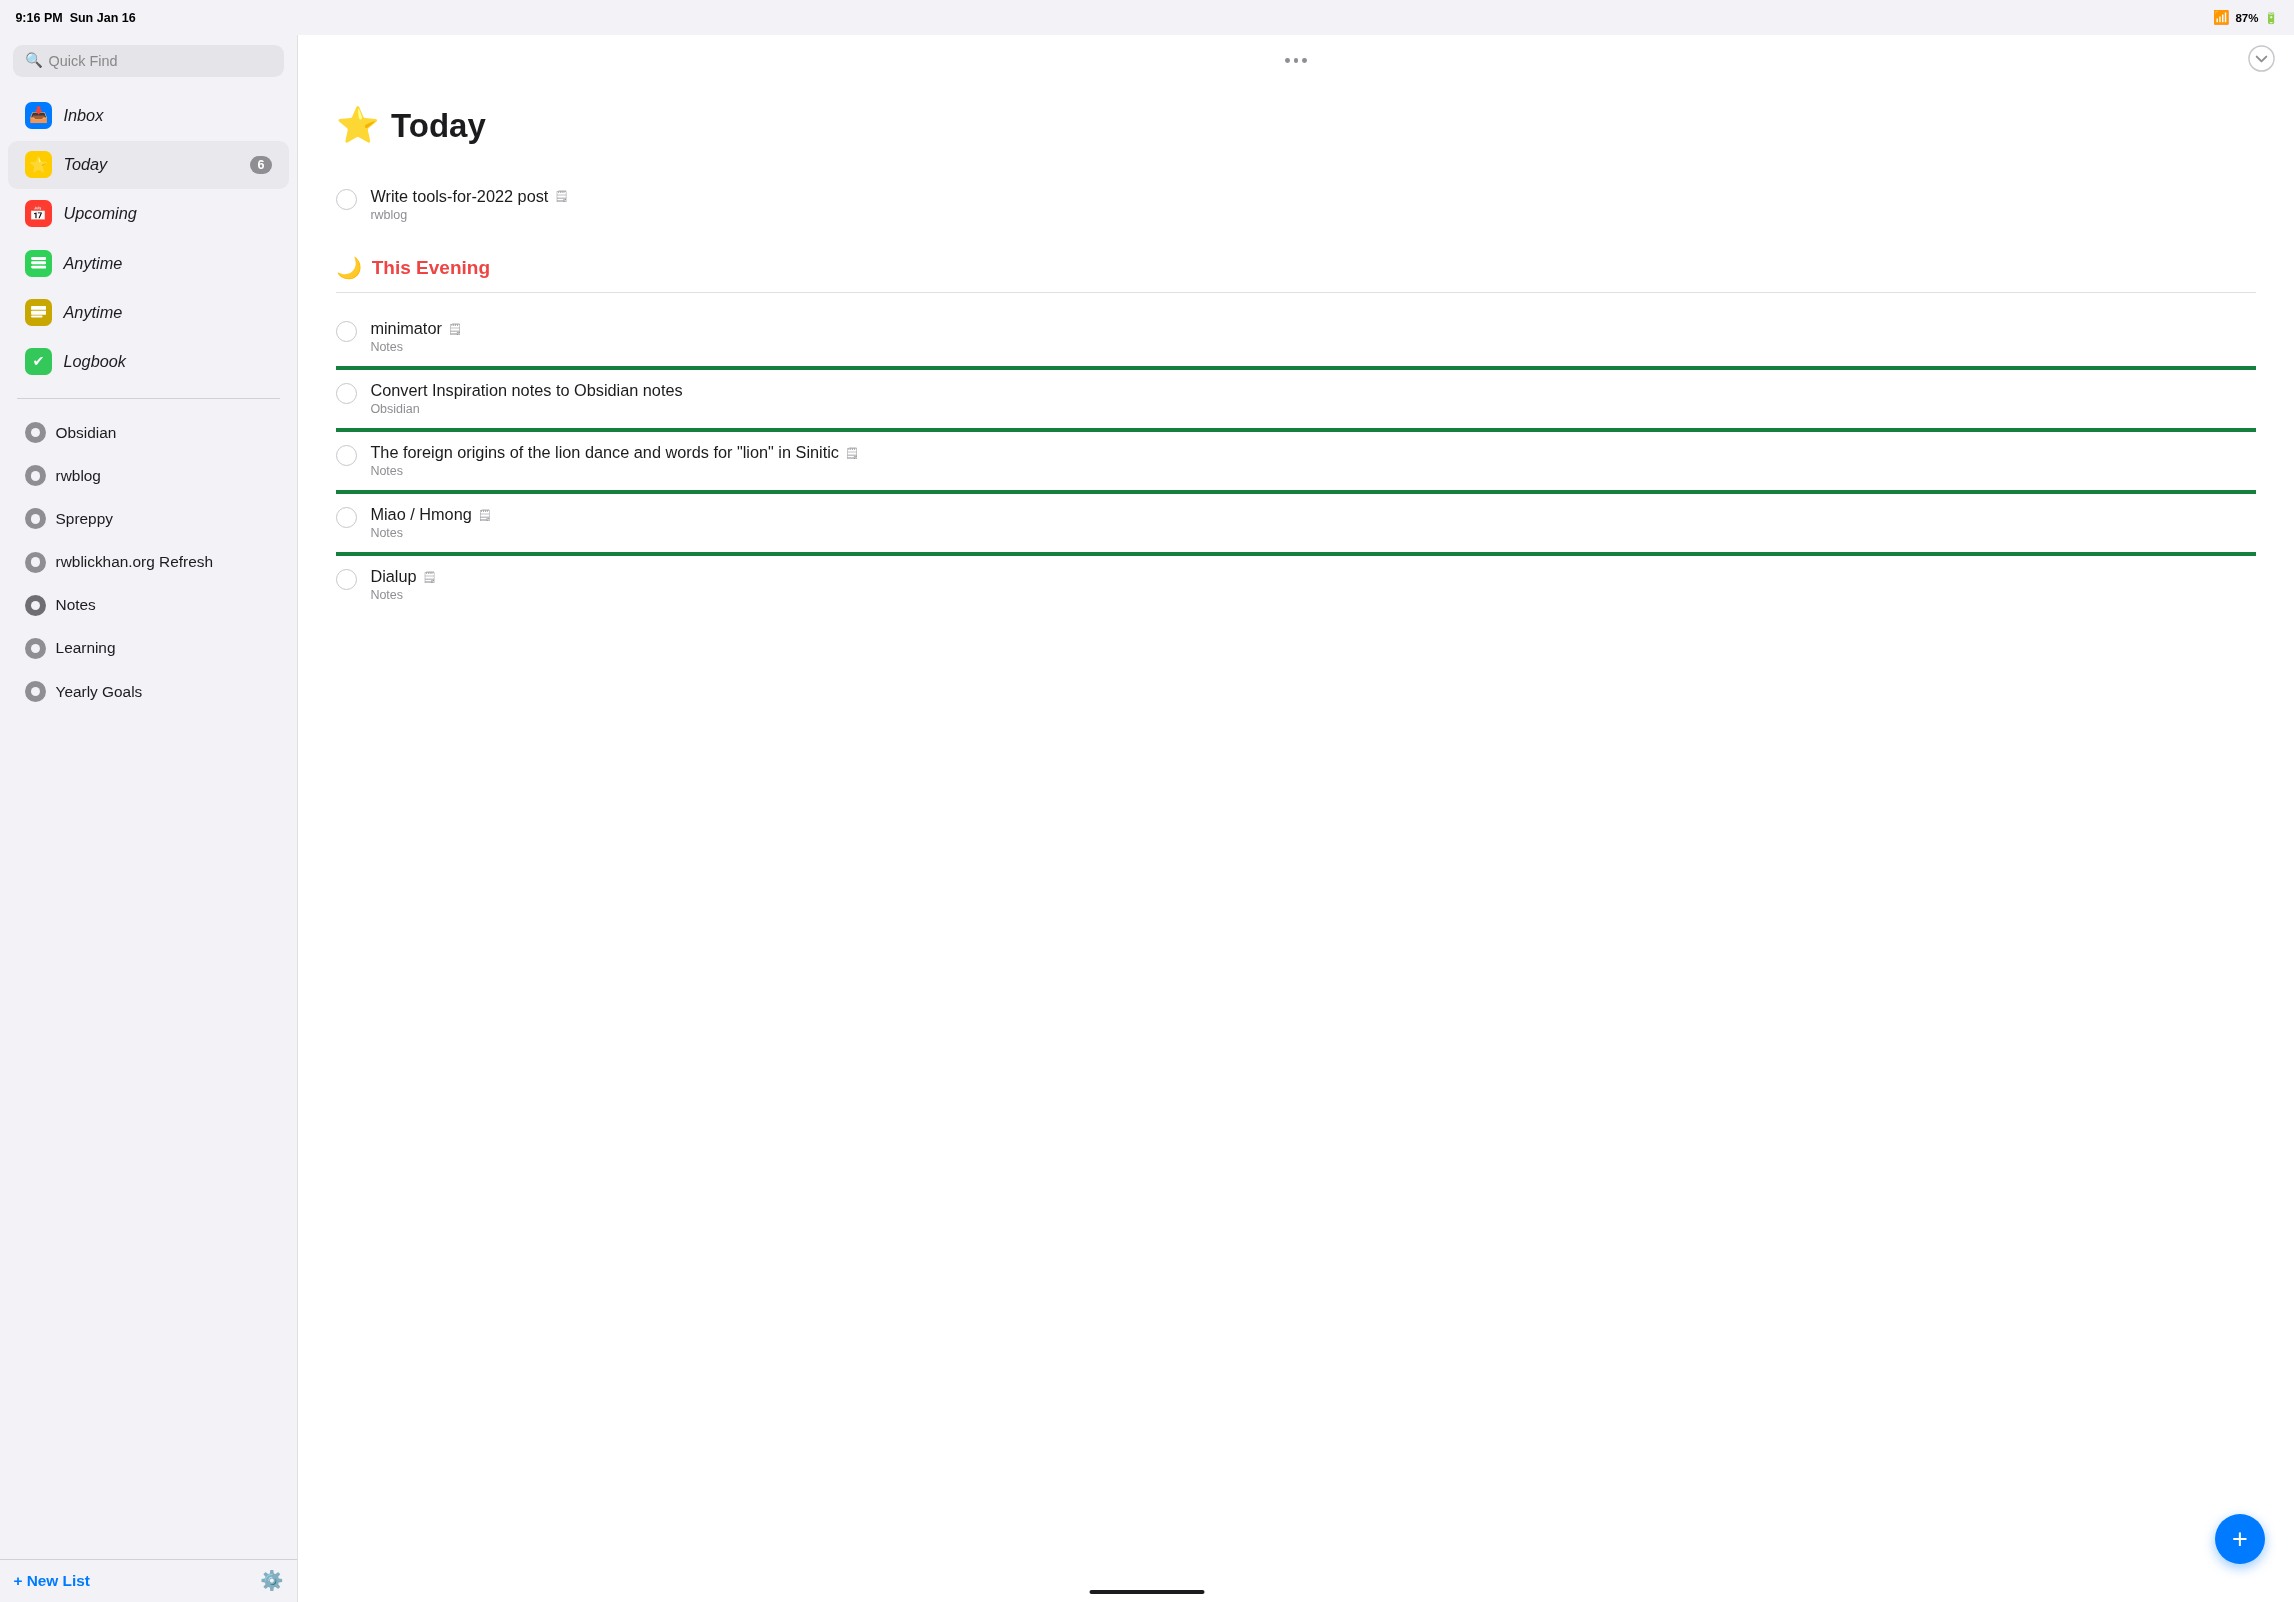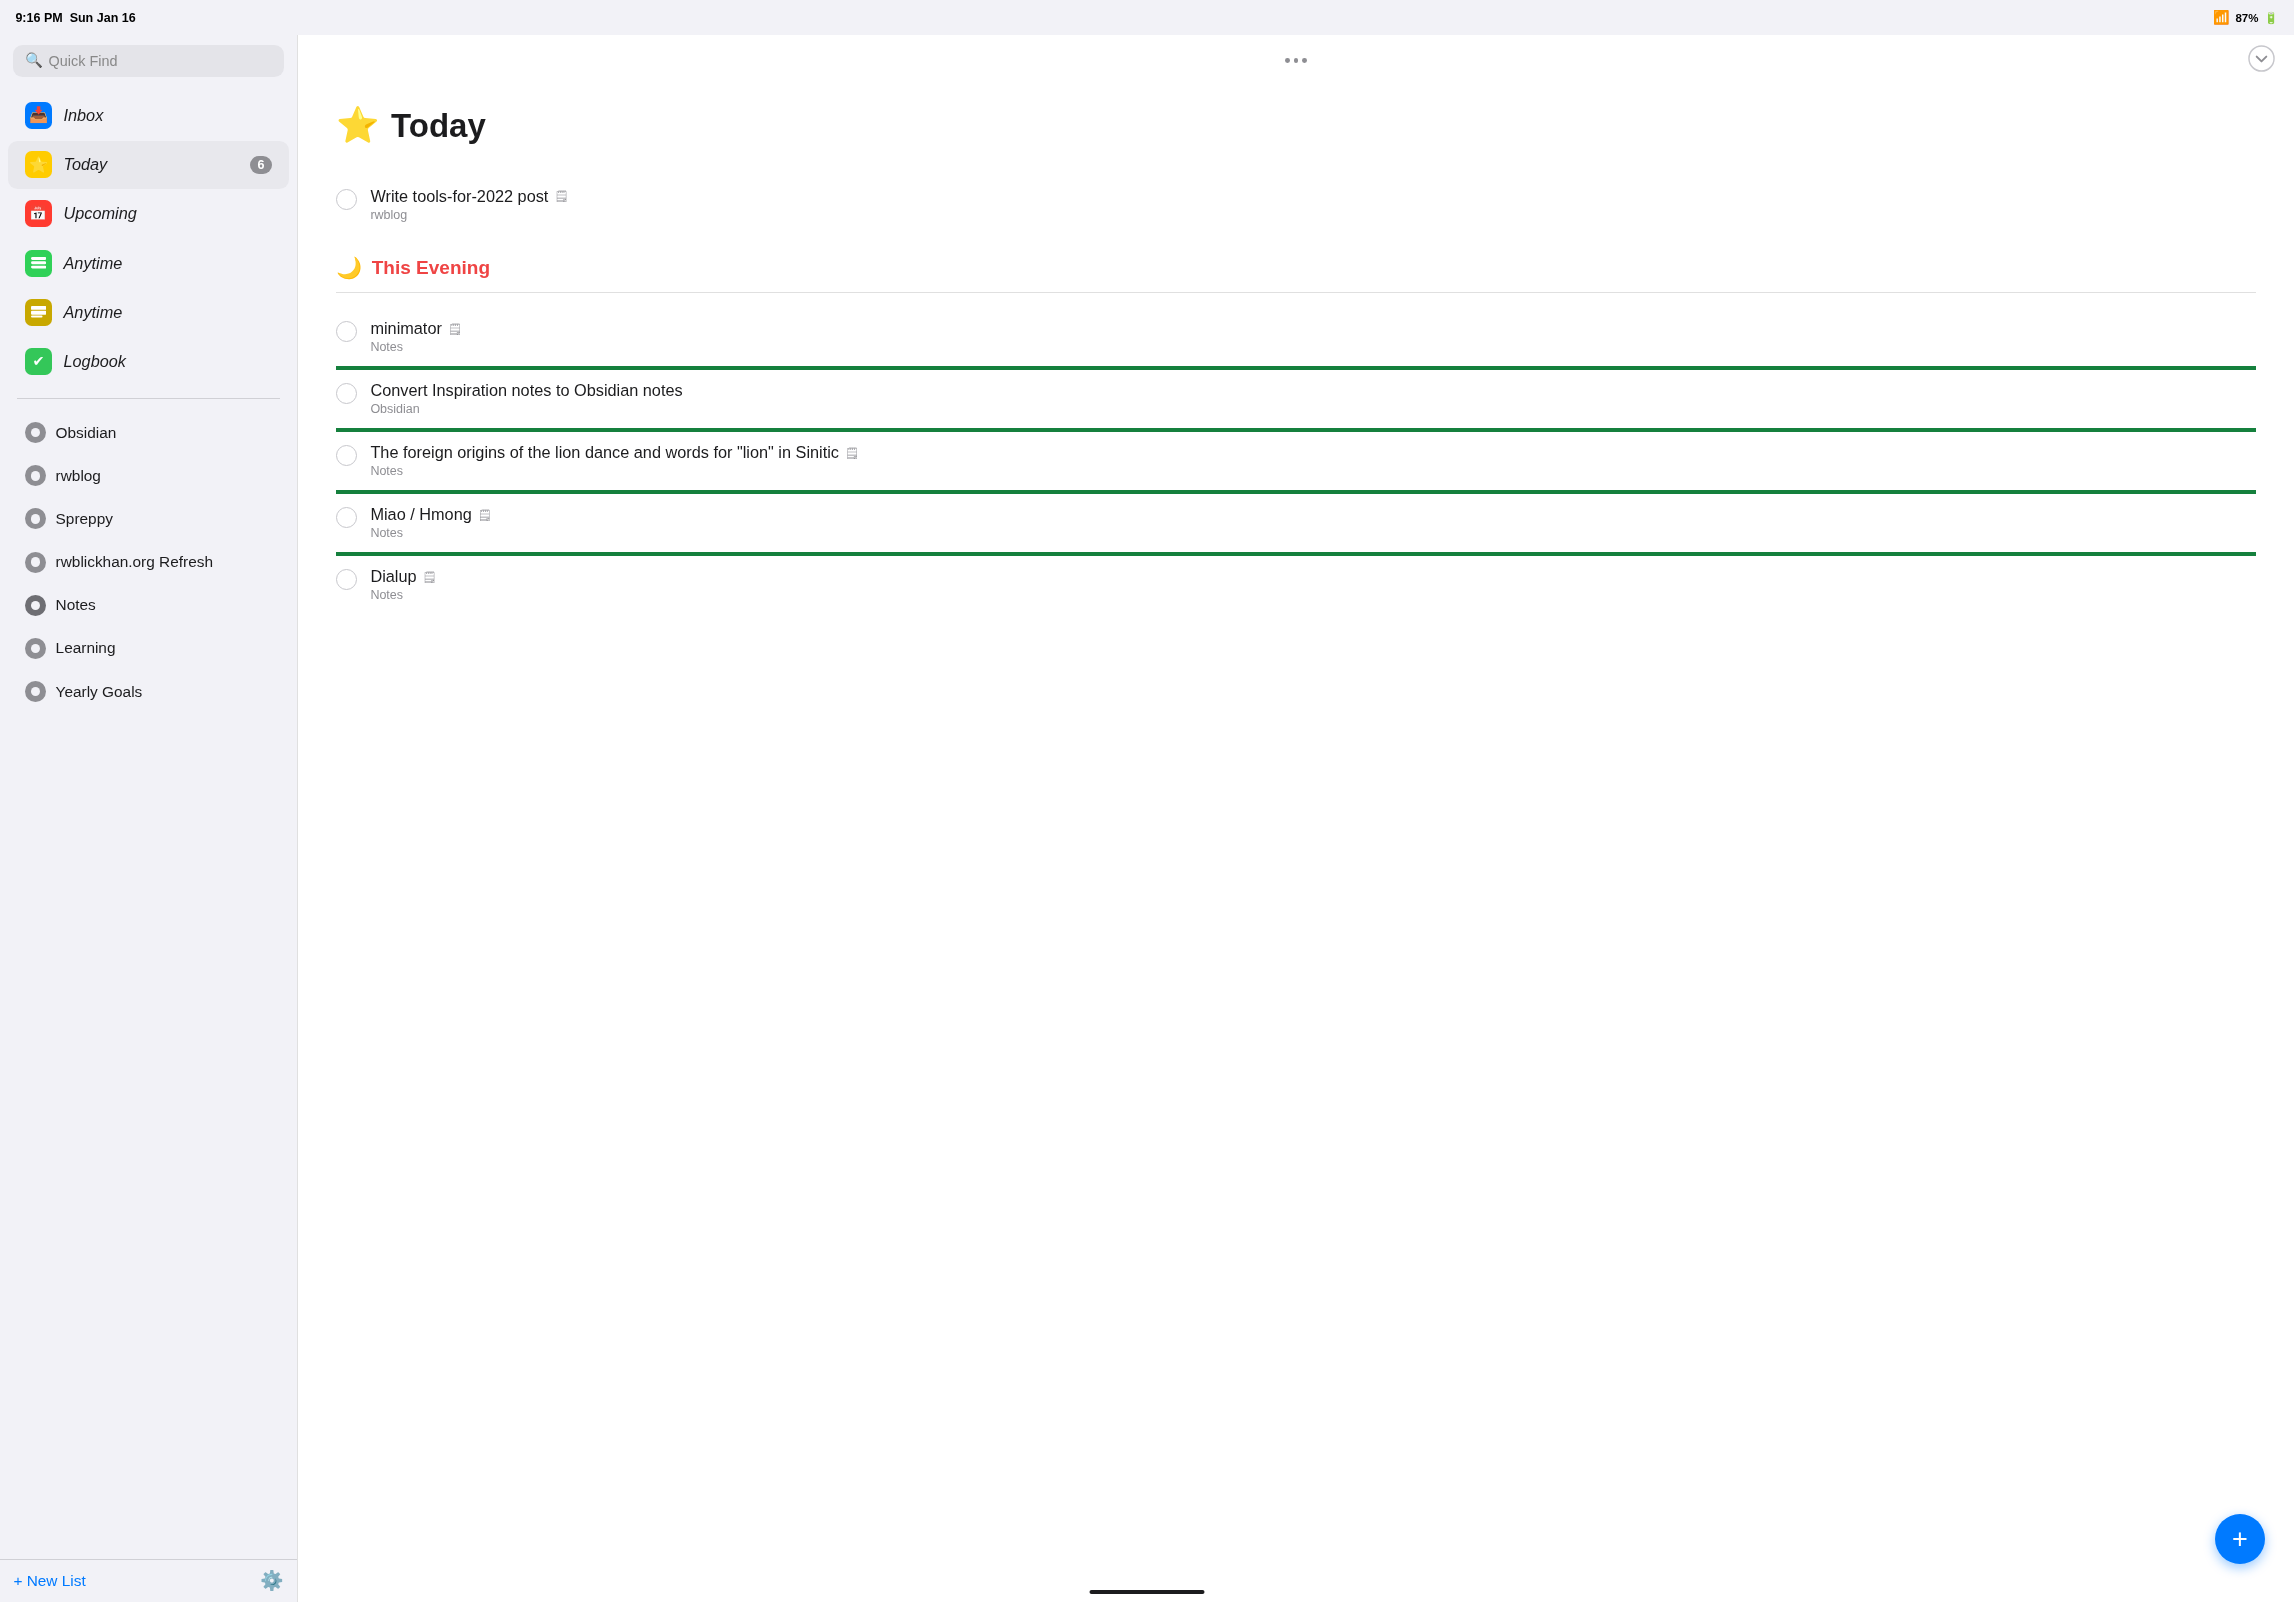--- a/index.html
+++ b/index.html
@@ -143,20 +143,21 @@
       align-items: center;
       border-top: 1px solid #d0d0d5;
     }
     .new-list-btn {
       display: flex;
       align-items: center;
       gap: 5.8px;
       font-size: 15.4px;
       color: #007aff;
       cursor: pointer;
+      font-weight: bold;
     }
     .settings-btn {
       font-size: 19px;
       color: #8e8e93;
       cursor: pointer;
     }
 
     
     .main-content {
       flex: 1;

